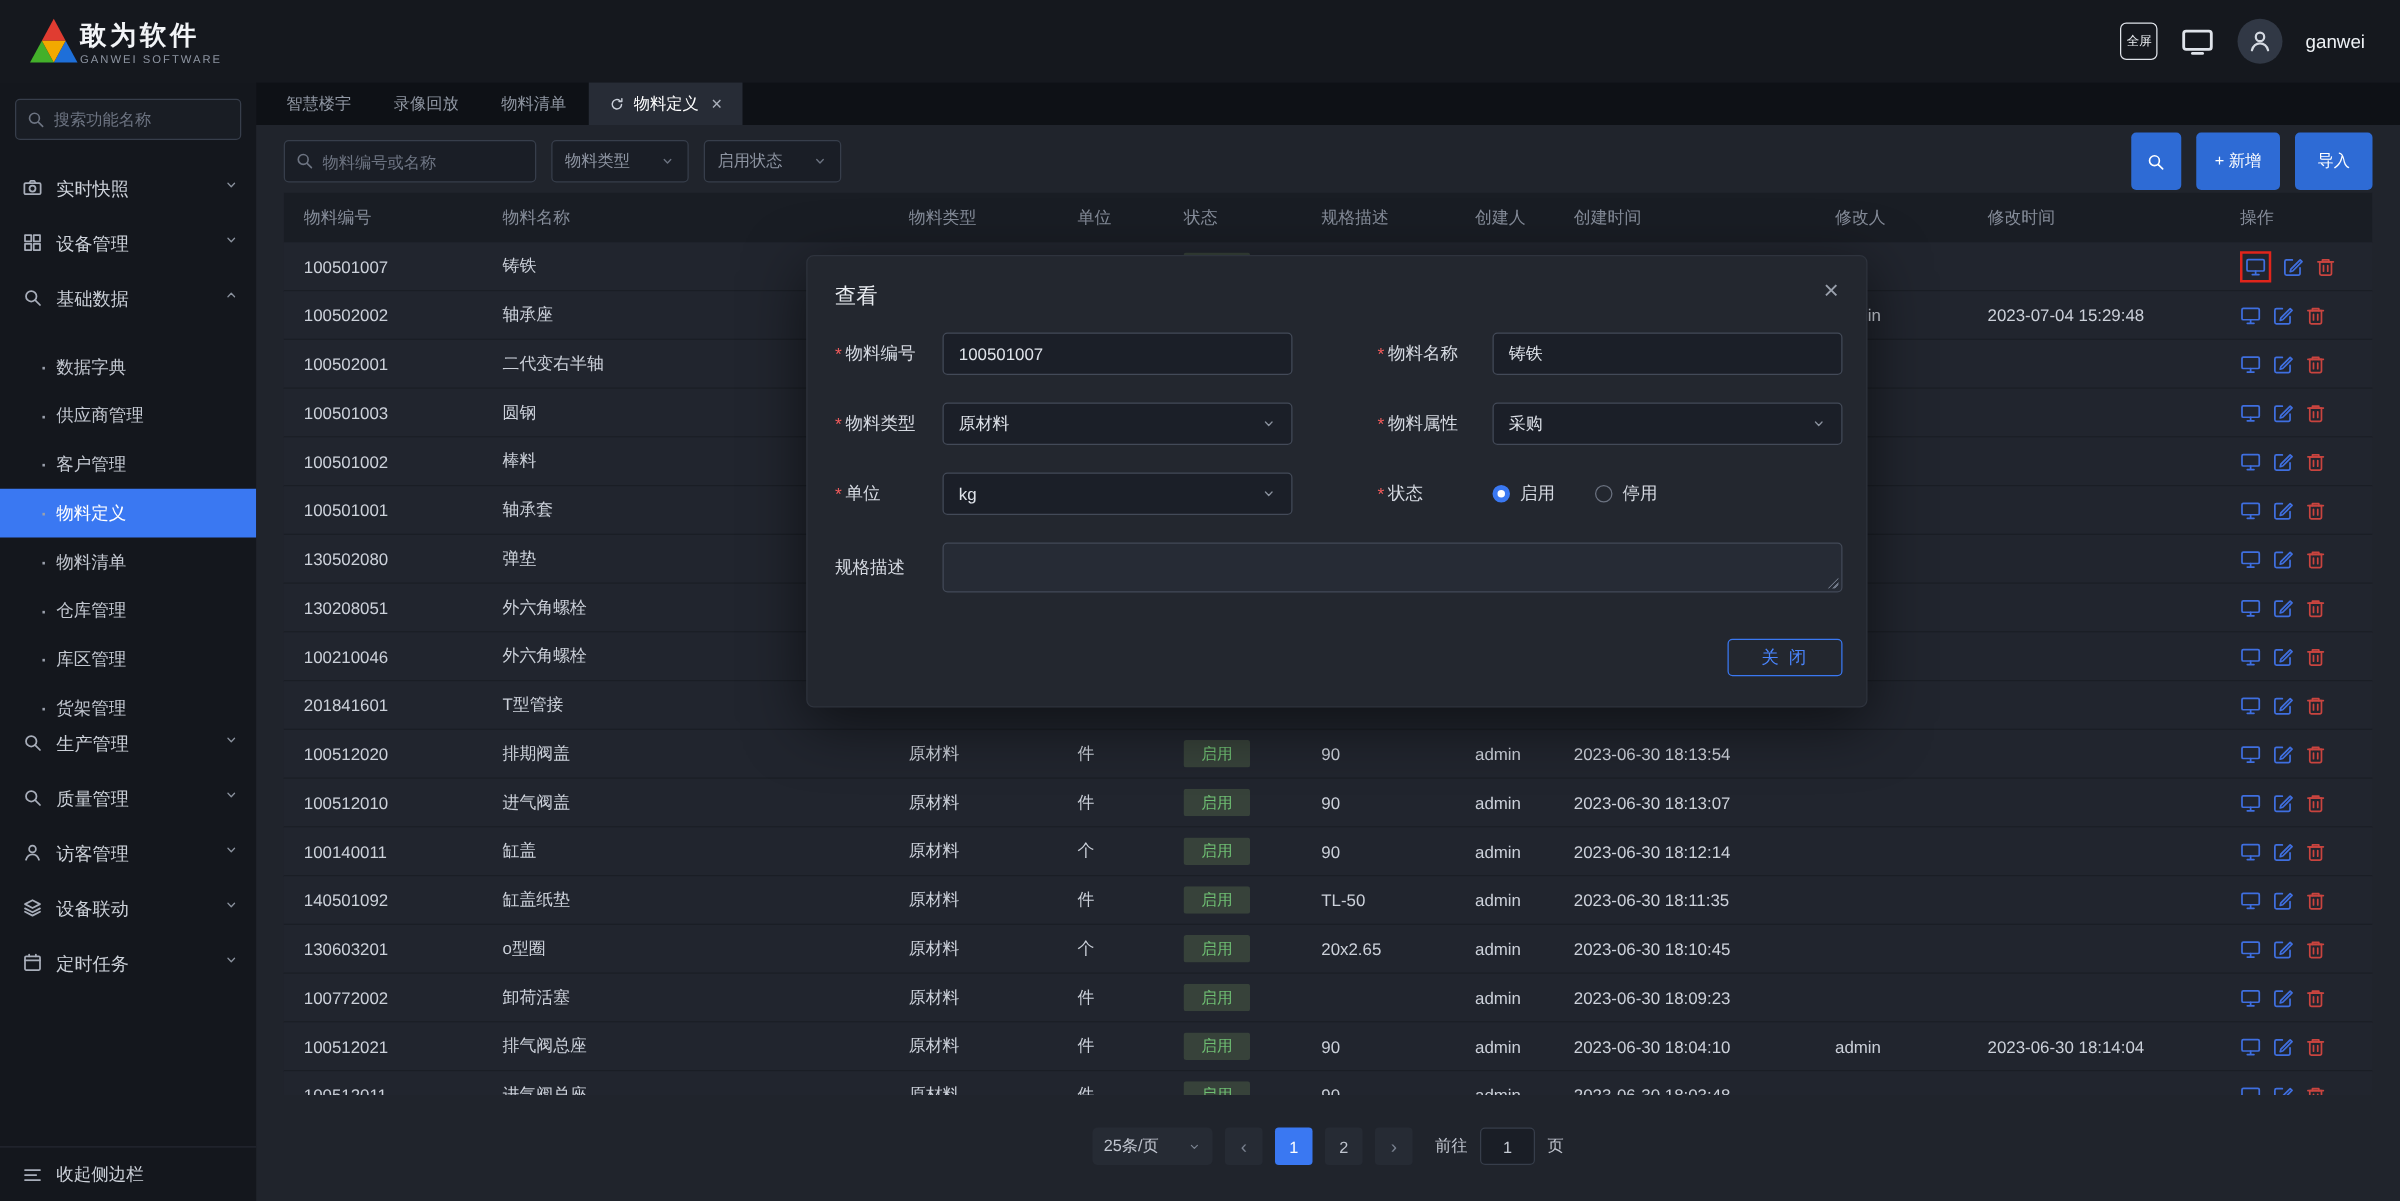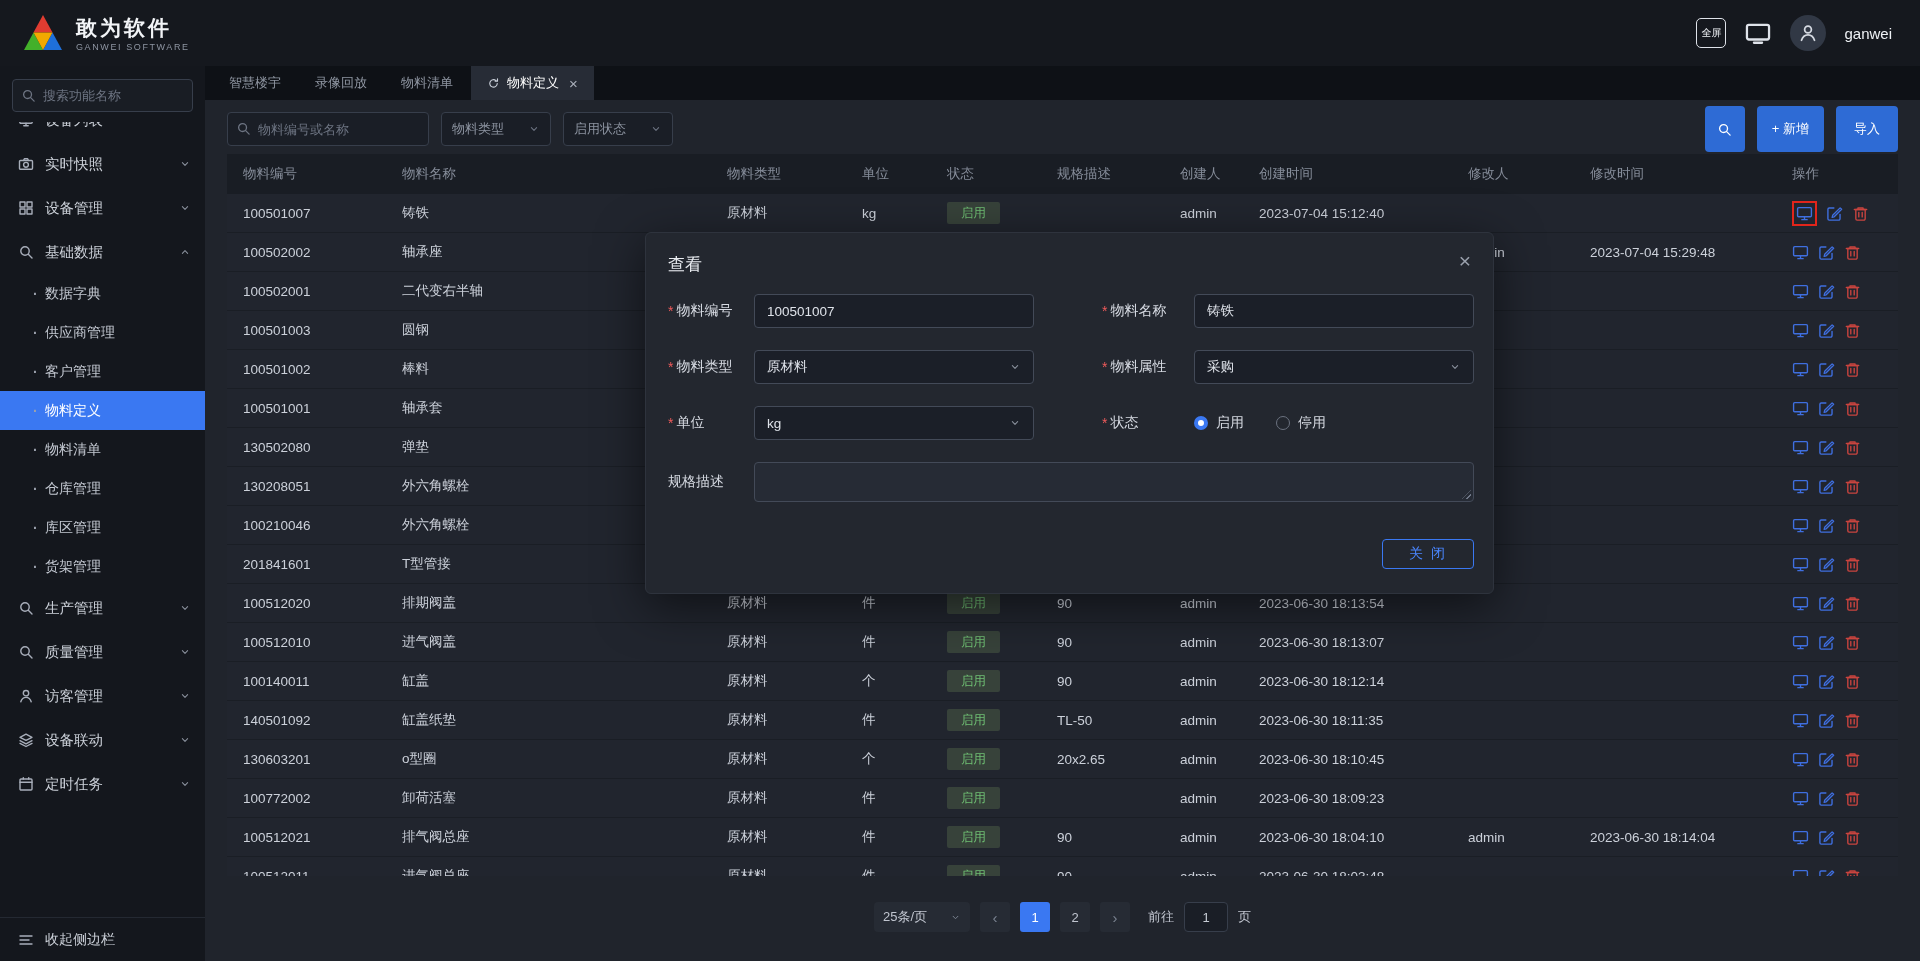--- a/index.html
+++ b/index.html
@@ -7,21 +7,21 @@
     font-family:"Liberation Sans","DejaVu Sans",sans-serif}
   .app{width:1920px;height:961px;display:flex;flex-direction:column;position:relative}
 
   .ico{display:inline-flex;align-items:center;justify-content:center}
   .ico svg{width:100%;height:100%;fill:none;stroke:currentColor;stroke-width:1.4;
     stroke-linecap:round;stroke-linejoin:round}
 
   
   .header{height:66px;background:#15181e;display:flex;align-items:center;
     justify-content:space-between;padding:0 28px 0 22px;flex:none}
-  .brand{display:flex;align-items:flex-start;gap:12px}
+  .brand{display:flex;align-items:flex-start;}
   .brand-text .cn{font-size:21px;font-weight:bold;color:#f2f4f7;letter-spacing:3px}
   .brand-text .en{font-size:9px;color:#8e95a2;letter-spacing:1.6px;margin-top:0}
   .header-right{display:flex;align-items:center;gap:18px}
   .fs-box{width:30px;height:30px;border:1.5px solid #dfe3ea;border-radius:5px;display:flex;
     align-items:center;justify-content:center;color:#eef1f5;font-size:10px;cursor:pointer}
   .hdr-ico{width:28px;height:26px;color:#dfe3ea;cursor:pointer}
   .avatar{width:36px;height:36px;border-radius:50%;background:#313845;display:flex;
     align-items:center;justify-content:center;color:#d5dae2;cursor:pointer}
   .avatar .ico{width:20px;height:20px}
   .username{color:#eef1f5;font-size:15px}
@@ -29,21 +29,21 @@
   
   .body-row{flex:1;display:flex;min-height:0}
   .sidebar{width:205px;background:#14171d;display:flex;flex-direction:column;flex:none}
   .side-search{padding:13px 12px 10px;flex:none}
   .search-field{position:relative;height:33px}
   .search-field .ico{position:absolute;left:9px;top:9px;width:15px;height:15px;color:#6d7482}
   .search-field input{width:100%;height:100%;background:#191d24;border:1px solid #373e4b;
     border-radius:4px;color:#c7ccd5;font-size:13px;padding:0 10px 0 30px;outline:none}
   .search-field input::placeholder{color:#6d7482}
   .menu{flex:1;overflow:hidden;position:relative}
-  .menu-item{height:44px;display:flex;align-items:center;gap:11px;padding:0 14px 0 18px;
+  .menu-item{height:44px;display:flex;gap:11px;padding:0 14px 0 18px;
     color:#ccd1d9;font-size:14.5px;cursor:pointer}
   .menu-item.clipped{margin-top:-24px}
   .menu-item .ico{width:16px;height:16px;color:#a8aeba;flex:none}
   .menu-item .lab{flex:1;white-space:nowrap}
   .menu-item .chev{width:12px;height:12px;color:#8a919d;flex:none}
   .sub-item{height:39px;display:flex;align-items:center;padding-left:45px;color:#c3c8d1;
     font-size:14px;cursor:pointer;position:relative;white-space:nowrap}
   .sub-item::before{content:"\00B7";position:absolute;left:33px;color:#9aa0ac;font-weight:bold}
   .sub-item.active{background:var(--accent,#3a78f2);color:#fff}
   .collapse-bar{height:44px;flex:none;display:flex;align-items:center;gap:11px;padding:0 18px;
@@ -108,21 +108,21 @@
   .page-list{display:inline-flex;gap:10px}
   .pg-btn{min-width:30px;height:30px;background:#262b34;border:none;border-radius:3px;
     color:#c0c5cf;font-size:13px;cursor:pointer;font-family:inherit}
   .pg-btn.active{background:var(--accent,#3a78f2);color:#fff}
   .pg-btn.nav{color:#7a8290;font-size:15px}
   .goto{margin-left:8px}
   .goto-input{width:44px;height:30px;background:#1a1e26;border:1px solid #373e4b;border-radius:4px;
     color:#c7ccd5;text-align:center;font-size:13px;outline:none}
 
   
-  .modal{position:absolute;left:645px;top:232px;width:849px;height:362px;background:#23272f;
+  .modal{position:absolute;left:645px;top:204px;width:849px;height:362px;background:#23272f;
     border:1px solid #2e333d;border-radius:6px;box-shadow:0 12px 48px rgba(0,0,0,.55);z-index:10}
   .modal-head{display:flex;justify-content:space-between;align-items:flex-start;padding:20px 22px 0}
   .modal-title{font-size:17px;color:#e8ebf0}
   .modal-x{font-size:21px;color:#9aa1ad;cursor:pointer;line-height:1;margin-top:-3px}
   .modal-body{padding:18px 19px 0 22px}
   .mrow{display:flex;margin-bottom:22px}
   .mfield{display:flex;align-items:center}
   .mfield.c1{width:367px;margin-right:68px}
   .mfield.c2{width:373px}
   .mfield.full{width:808px}

